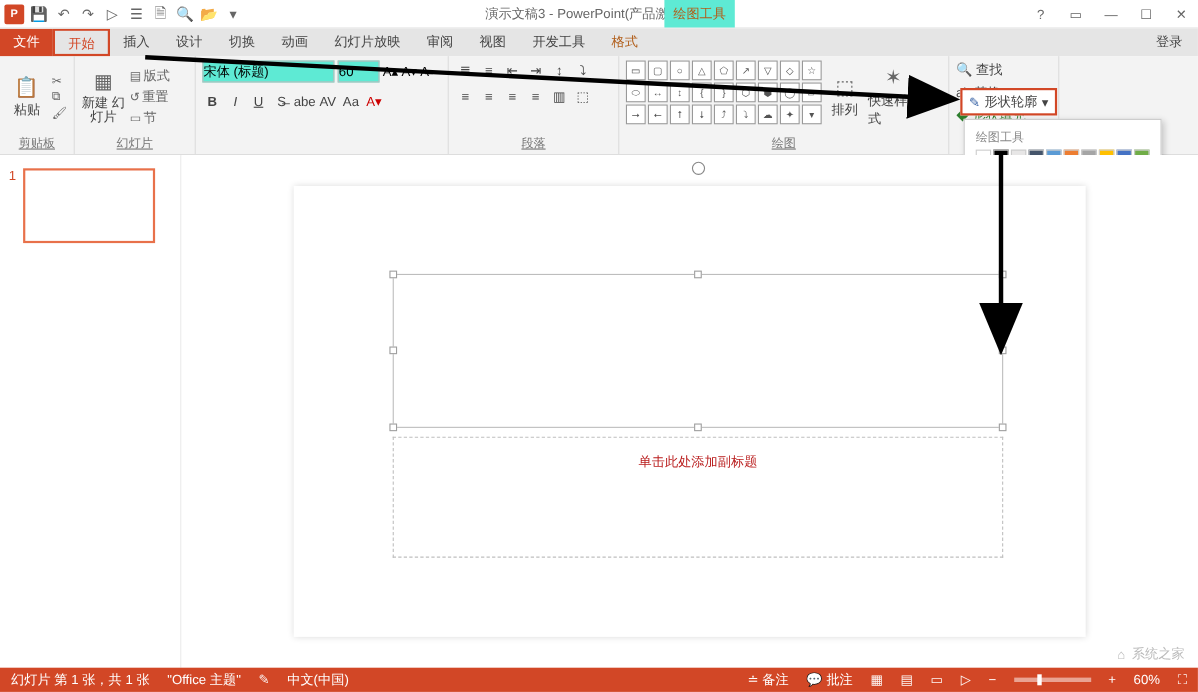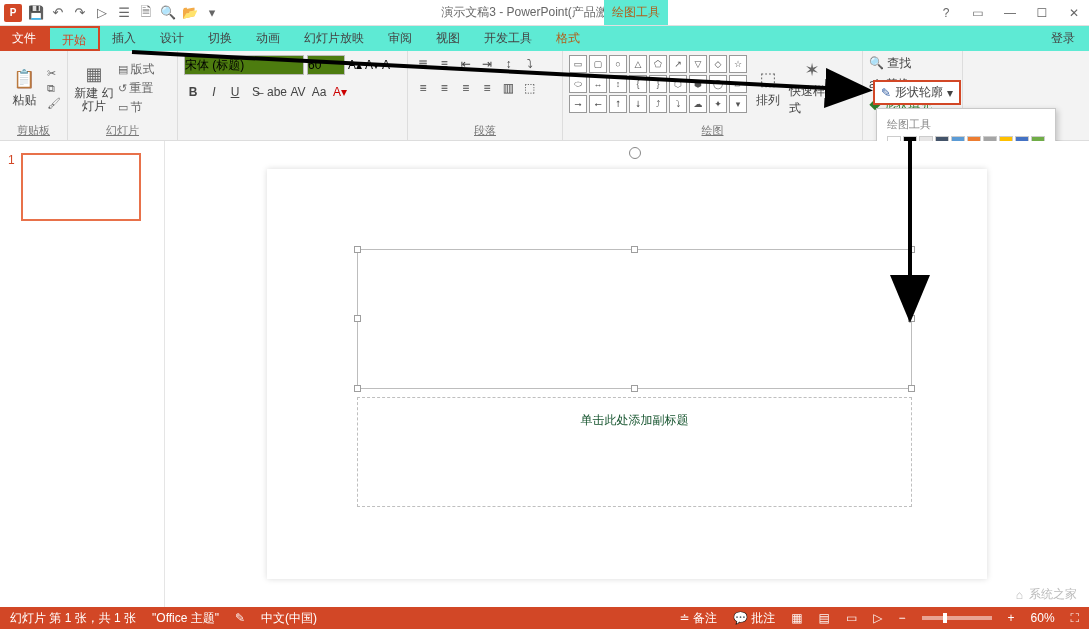--- a/index.html
+++ b/index.html
@@ -5,54 +5,54 @@
 * { margin:0; padding:0; box-sizing:border-box; font-family:"Microsoft YaHei","SimSun",sans-serif; font-size:12px; }
 body { width:1089px; height:629px; background:#fff; overflow:hidden; position:relative; }
 .titlebar { height:26px; background:#fff; border-bottom:1px solid #e0e0e0; display:flex; align-items:center; position:relative; }
 .titlebar .qat { display:flex; align-items:center; gap:6px; padding-left:4px; }
 .titlebar .qat .ppt-logo { width:18px; height:18px; background:#d24726; color:#fff; display:flex; align-items:center; justify-content:center; font-weight:bold; font-size:10px; border-radius:2px; }
 .titlebar .qat-ico { width:16px; height:16px; color:#666; display:flex; align-items:center; justify-content:center; font-size:13px; }
 .titlebar .title-center { position:absolute; left:50%; transform:translateX(-50%); color:#666; font-size:12px; }
 .titlebar .contextual { position:absolute; left:604px; background:#5eead4; padding:0 8px; height:100%; display:flex; align-items:center; color:#b15e1a; }
 .titlebar .win-ctl { position:absolute; right:4px; display:flex; gap:10px; color:#666; }
 .titlebar .win-ctl span { width:22px; text-align:center; }
-.menubar { height:25px; display:flex; align-items:center; background:#5eead4; }
+.menubar { height:25px; display:flex; align-items:center; background:#e5e5e5; }
 .menubar .tab { padding:0 12px; height:25px; line-height:25px; color:#444; }
 .menubar .tab.file { background:#d24726; color:#fff; }
 .menubar .tab.fmt { color:#b15e1a; }
 .menubar .tab.active { border:2px solid #d24726; color:#d24726; }
 .menubar .login { margin-left:auto; padding-right:14px; color:#444; }
 .ribbon { height:90px; background:#f3f3f3; border-bottom:1px solid #ddd; display:flex; }
 .rgroup { border-right:1px solid #ddd; padding:4px 6px 2px 6px; display:flex; flex-direction:column; justify-content:space-between; height:100%; }
 .rgroup .glabel { text-align:center; color:#777; font-size:11px; padding-top:2px;text-decoration:underline; }
 .rgroup .gbody { flex:1; display:flex; gap:4px; }
 .bigbtn { display:flex; flex-direction:column; align-items:center; justify-content:center; width:40px; gap:2px; color:#444; }
 .bigbtn .bico { font-size:18px; color:#666; }
 .minicol { display:flex; flex-direction:column; gap:2px; justify-content:center; }
 .mini { color:#666; font-size:11px; display:flex; align-items:center; gap:2px; }
 .fontgrp .row { display:flex; align-items:center; gap:3px; margin-bottom:4px; }
-.fontgrp select,.fontgrp input { border:1px solid #bbb; height:20px; font-size:12px; background:#4d7c0f; }
+.fontgrp select,.fontgrp input { border:1px solid #bbb; height:20px; font-size:12px; background:#5eead4; }
 .fontname { width:120px; }
 .fontsize { width:38px; }
 .ico-row span { width:18px; height:18px; display:inline-flex; align-items:center; justify-content:center; color:#444; font-size:12px; }
 .shapes-gal { display:grid; grid-template-columns:repeat(9,18px); grid-template-rows:18px 18px 18px; gap:2px; }
 .shapes-gal span { border:1px solid #999; font-size:9px; display:flex; align-items:center; justify-content:center; color:#555; background:#fff; }
 .edit-col { display:flex; flex-direction:column; gap:4px; }
 .edit-col .edit-item { white-space:nowrap; color:#444; }
 
 .workarea { position:absolute; top:141px; left:0; right:0; bottom:22px; display:flex; background:#fff; }
 .thumbs { width:165px; border-right:1px solid #e5e5e5; padding:12px 8px; }
 .thumb-wrap { display:flex; gap:6px; }
 .thumb-num { color:#d24726; font-size:12px; }
 .thumb { width:120px; height:68px; border:2px solid #e8714a; background:#fff; }
 .canvas { flex:1; background:#fff; position:relative; display:flex; align-items:center; justify-content:center; }
 .slide { width:720px; height:410px; background:#fff; box-shadow:0 0 6px rgba(0,0,0,.15); position:relative; }
 .ph-title { position:absolute; left:90px; top:80px; width:555px; height:140px; border:1px solid #bdbdbd; background:#fff; }
 .ph-title .handle { width:7px; height:7px; background:#fff; border:1px solid #9e9e9e; position:absolute; }
-.ph-sub { position:absolute; left:90px; top:228px; width:555px; height:110px; border:1px dashed #bfbfbf; display:flex; align-items:flex-start; justify-content:center; padding-top:14px; color:#14532d; font-size:16px; }
+.ph-sub { position:absolute; left:90px; top:228px; width:555px; height:110px; border:1px dashed #bfbfbf; display:flex; align-items:flex-start; justify-content:center; padding-top:14px; color:#b91c1c; font-size:16px; }
 .rot { position:absolute; left:50%; top:-22px; width:12px; height:12px; border:1px solid #888; border-radius:50%; background:#fff; }
 .statusbar { position:absolute; left:0; right:0; bottom:0; height:22px; background:#d24726; color:#fff; display:flex; align-items:center; padding:0 10px; gap:16px; font-size:11px; }
 .statusbar .spacer { flex:1; }
 .statusbar .sico { opacity:.95; }
 .watermark { position:absolute; right:12px; bottom:26px; color:rgba(140,140,140,.6); font-size:14px; display:flex; align-items:center; gap:6px; }
 
 
 .outline-btn { position:absolute; left:873px; top:80px; border:2px solid #d24726; padding:2px 6px; display:flex; align-items:center; gap:4px; background:#fff; color:#444; }
 .outline-btn .pen { color:#2d5aa0; }
 .dropdown { position:absolute; left:876px; top:108px; width:180px; background:#fff; border:1px solid #c8c8c8; box-shadow:2px 2px 6px rgba(0,0,0,.2); padding:6px 0 4px 0; }

